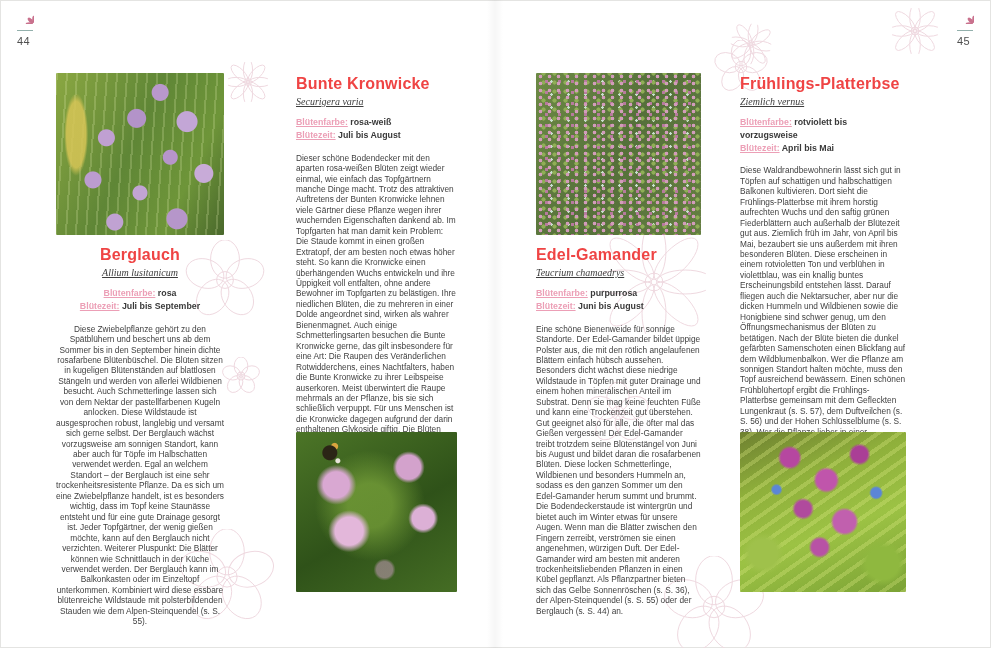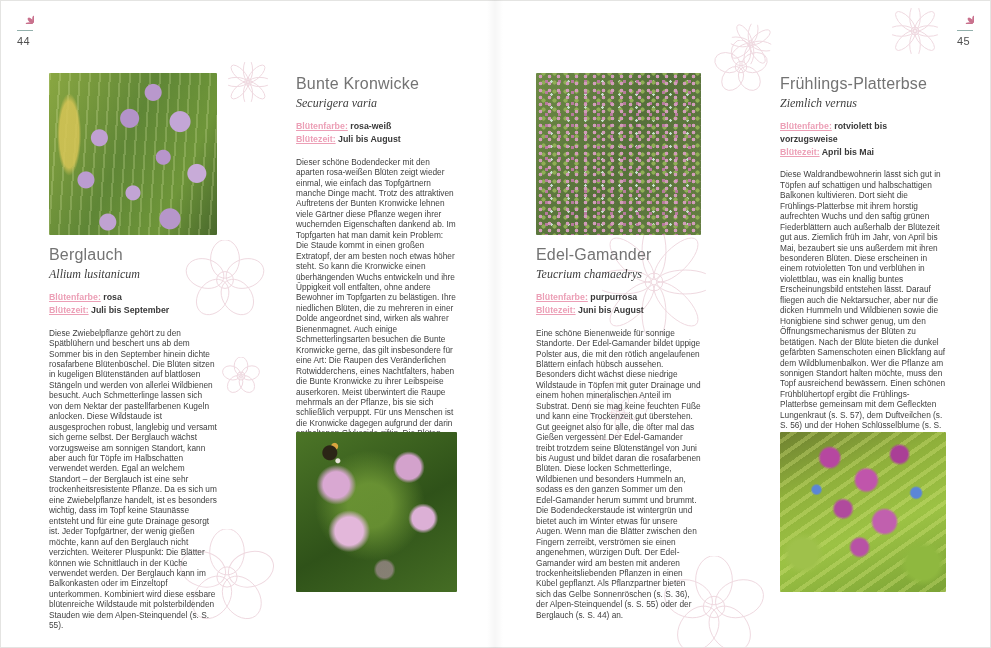--- a/index.html
+++ b/index.html
@@ -19,29 +19,29 @@
   .breadcrumb{position:absolute;left:47px;top:38px;font-size:8.6px;letter-spacing:.55px;}
   .bc-title{font-weight:bold;color:#353535;}
   .bc-sep{color:#d4799b;font-weight:bold;margin:0 4px;}
   .bc-section{color:#8d8d8d;}
 
   
   .deco{position:absolute;color:#efd9e0;pointer-events:none;}
 
   
   .col{position:absolute;}
-  .col-1{left:49px;top:73px;width:168px;}
+  .col-1{left:56px;top:73px;width:168px;text-align:center;}
   .col-2{left:296px;top:75px;width:161px;}
   .col-3{left:536px;top:73px;width:165px;}
-  .col-4{left:780px;top:75px;width:166px;}
+  .col-4{left:740px;top:75px;width:166px;}
   .photo{width:100%;height:162px;border-radius:1px;}
   .photo-top{margin-bottom:11px;}
   .photo-bottom{position:absolute;top:357px;left:0;height:160px;}
-  .plant-name{font-size:16px;font-weight:normal;color:#737373;margin:0 0 3px;letter-spacing:.2px;}
-  .latin{font-family:"Liberation Serif",serif;font-style:italic;font-size:12px;color:#3d3d3d;margin:0 0 9px;}
+  .plant-name{font-size:16px;font-weight:bold;color:#ef4444;margin:0 0 3px;letter-spacing:.2px;}
+  .latin{font-family:"Liberation Serif",serif;font-style:italic;font-size:10px;color:#3d3d3d;margin:0 0 9px;text-decoration:underline;}
   .meta{margin:0 0 11px;}
   .meta-row{font-size:8.8px;font-weight:bold;line-height:12.8px;color:#3a3a3a;}
   .lab{color:#ec9fb6;text-decoration:underline;}
   .body{font-size:8.3px;line-height:10.45px;color:#3f3f3f;margin:0;}
   .clamped{max-height:283px;overflow:hidden;}
 
   
   .photo-berglauch{background:
     radial-gradient(circle at 62% 12%,#b998cc 0 8px,rgba(0,0,0,0) 9px),
     radial-gradient(circle at 78% 30%,#c3a6d6 0 10px,rgba(0,0,0,0) 11px),

